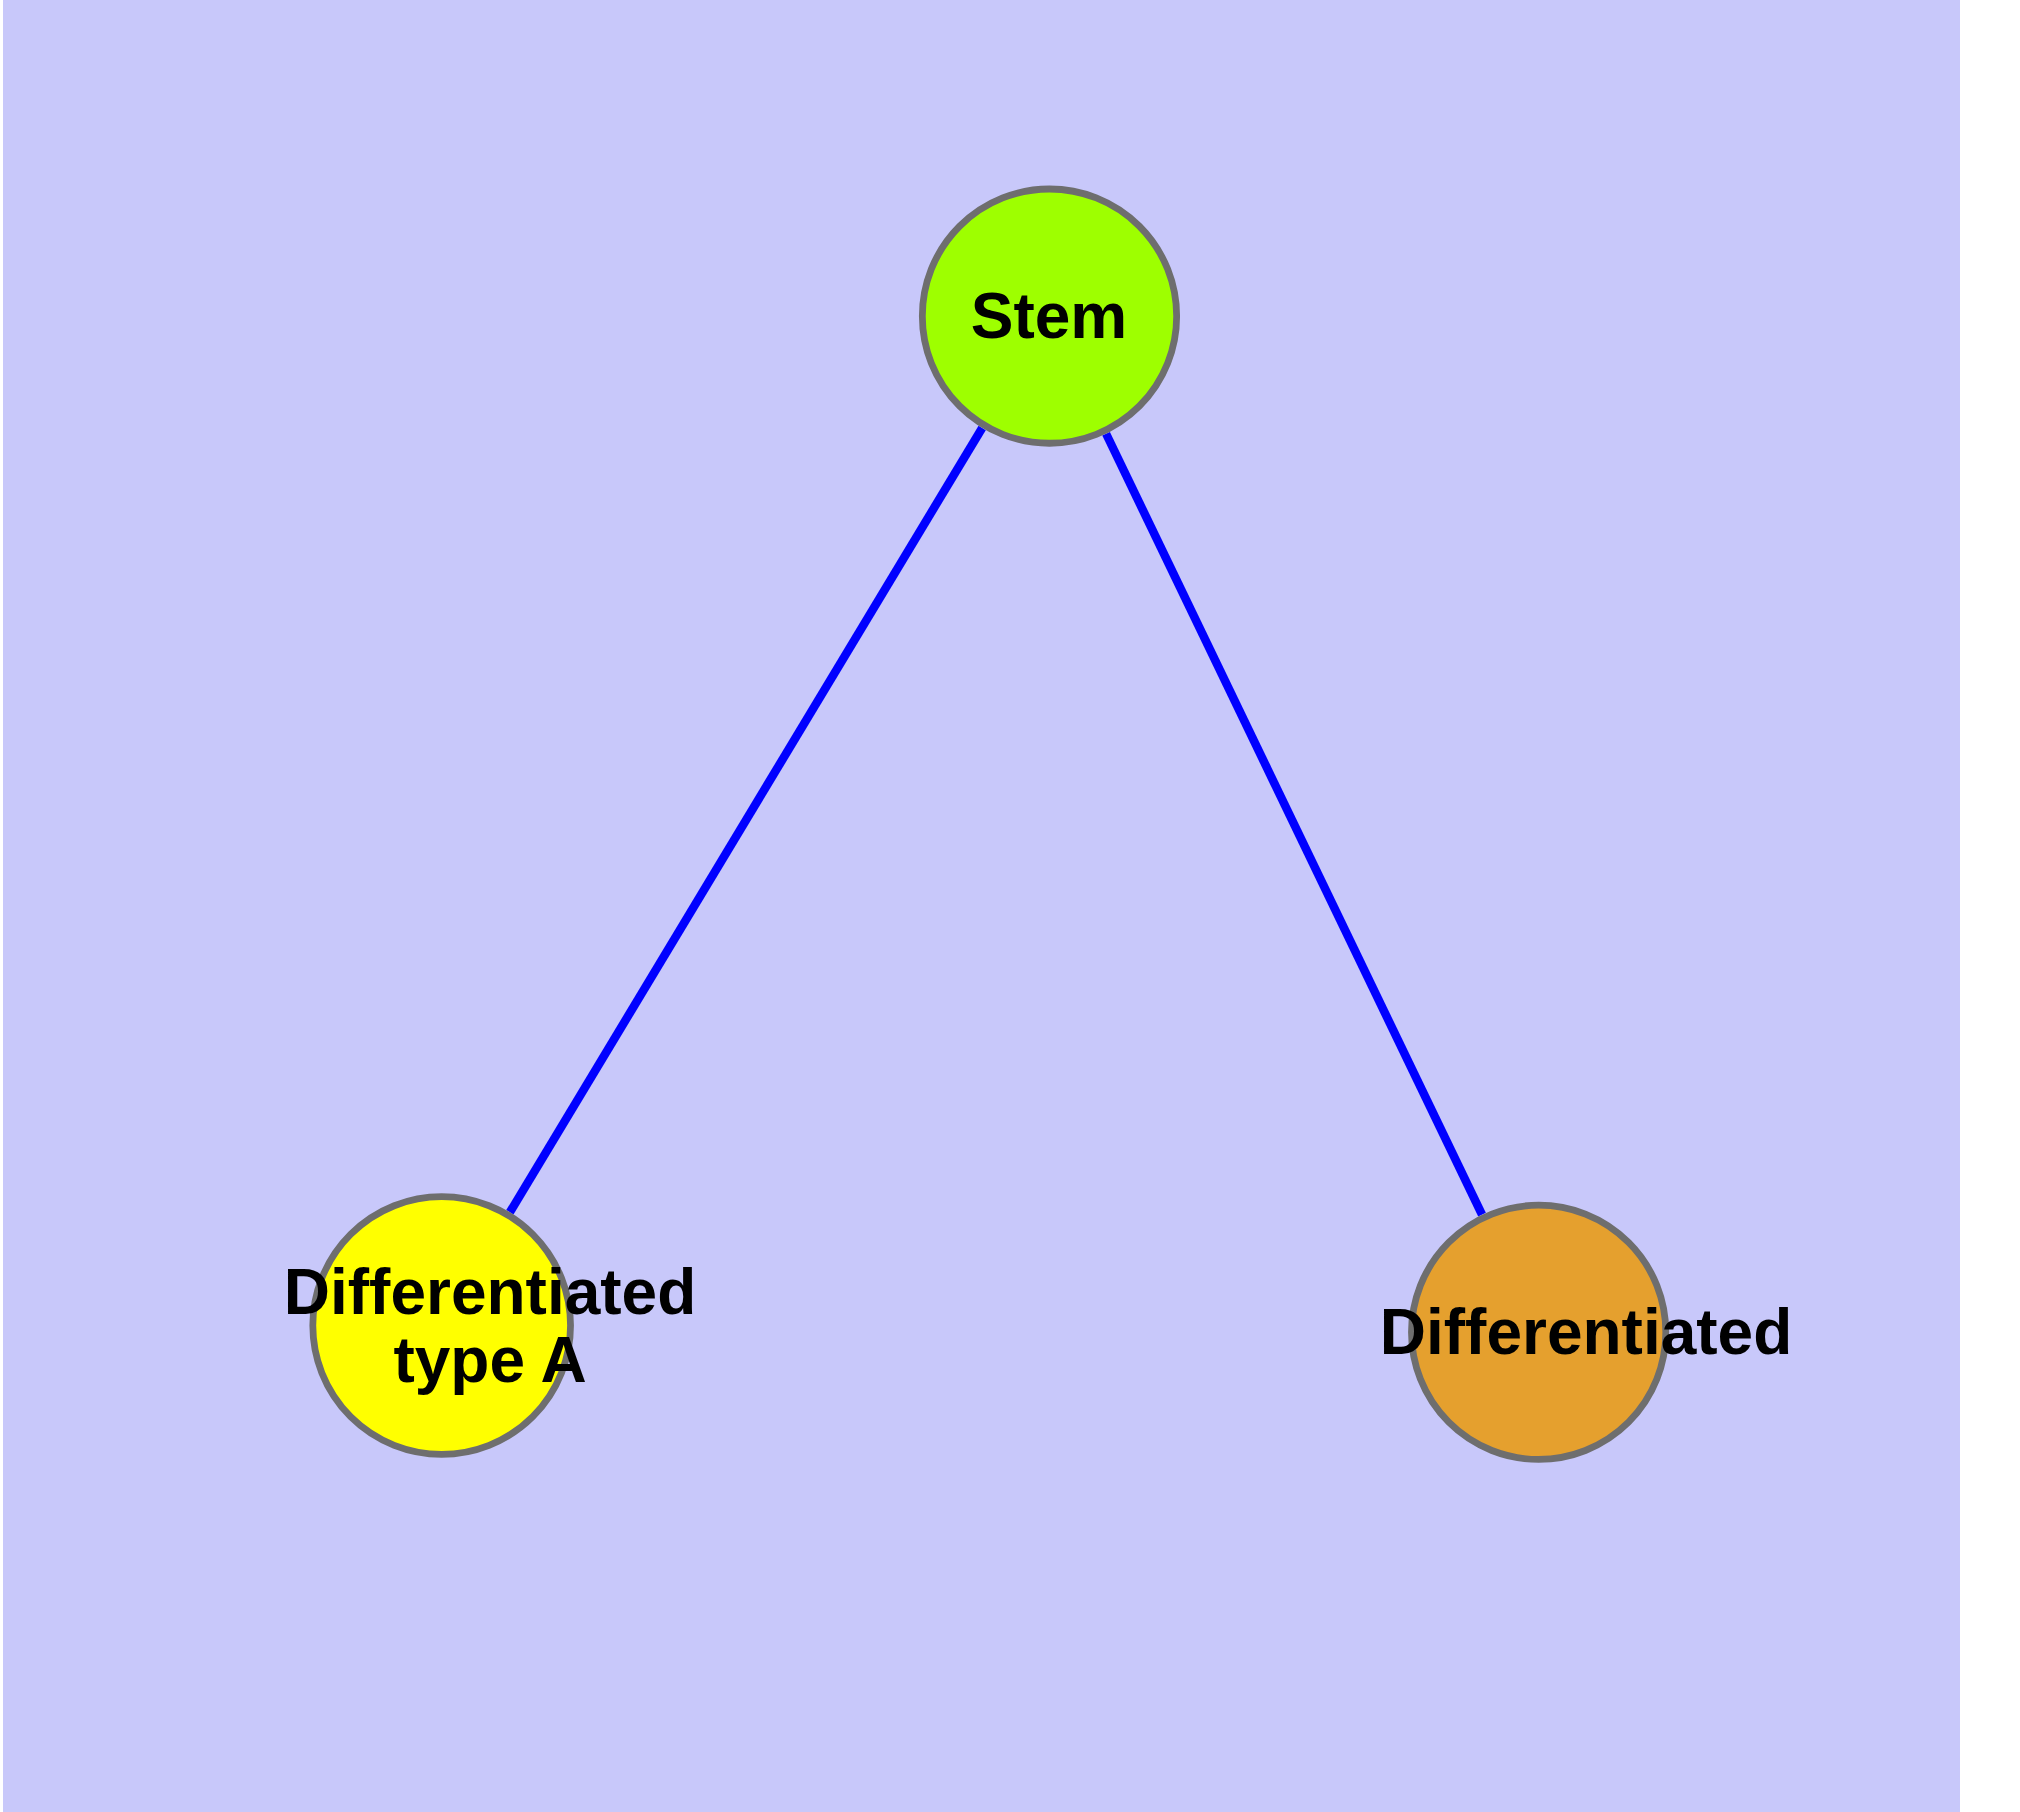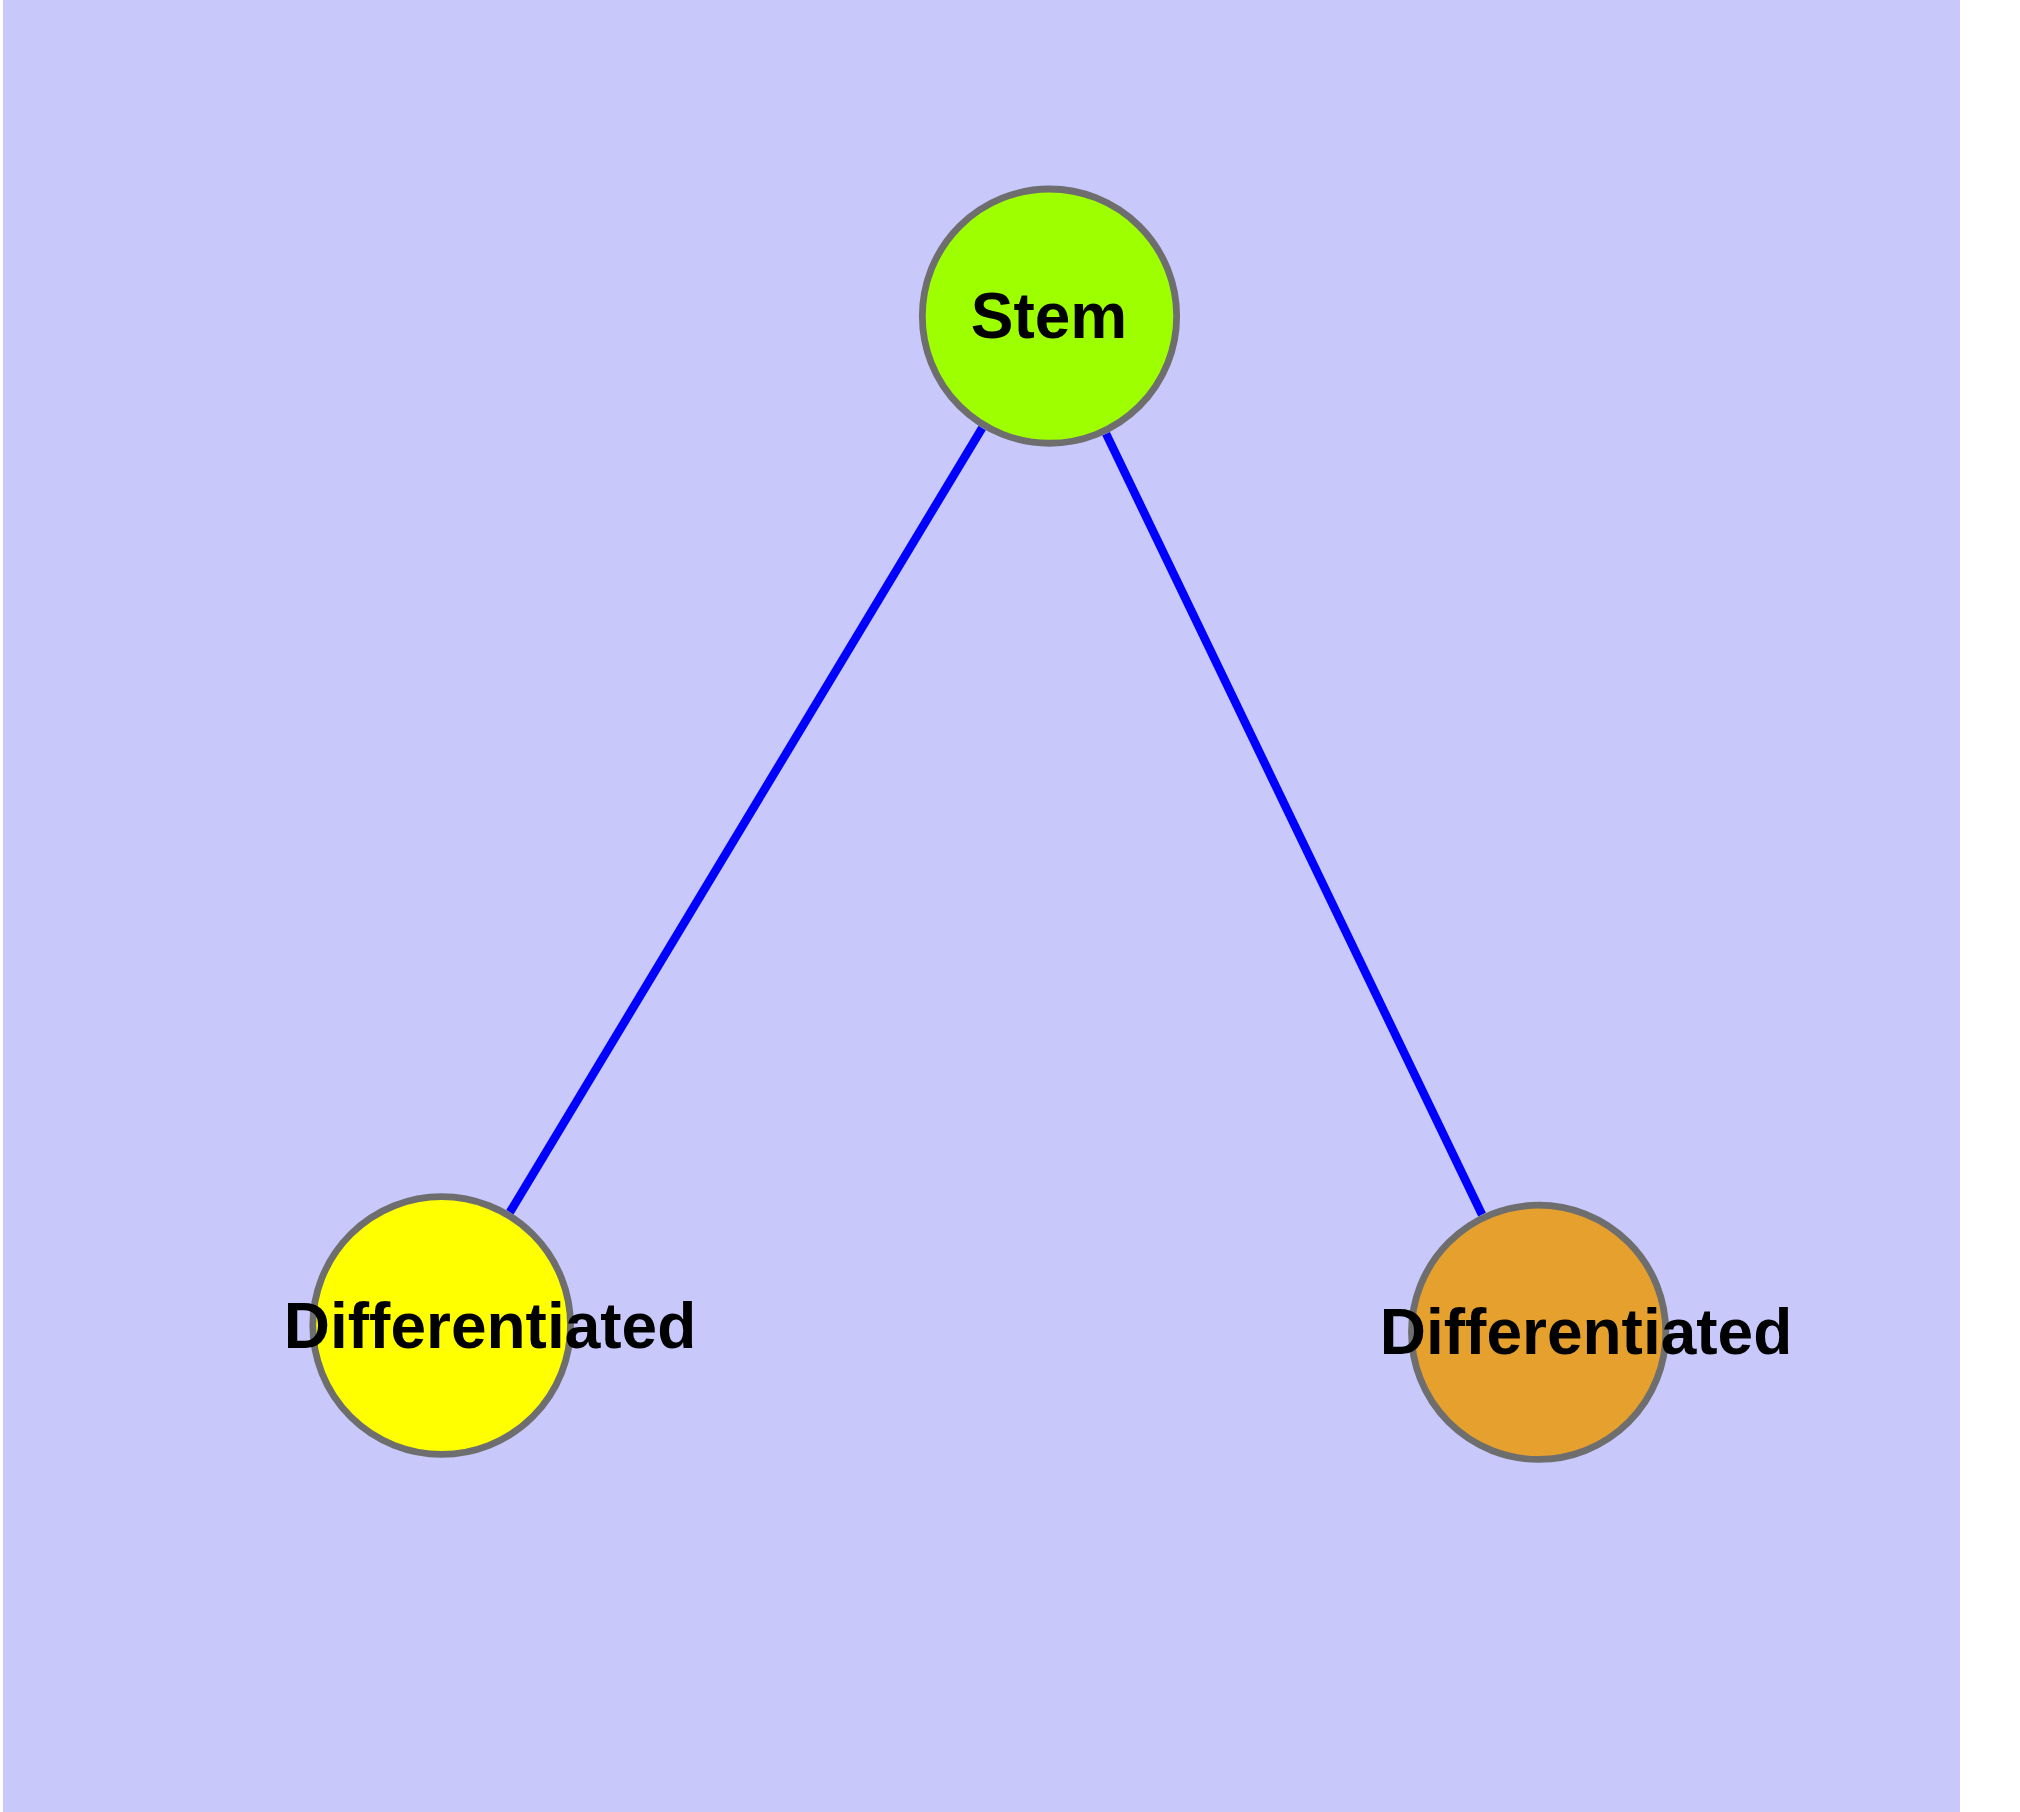--- a/index.html
+++ b/index.html
@@ -63,17 +63,17 @@
       </g>
     <g id="nodes-layer">
         <circle cx="1238" cy="373" r="150" fill="#9eff00" stroke="#6e6e6e" stroke-width="8"></circle>
         <circle cx="521" cy="1564" r="152" fill="#ffff00" stroke="#6e6e6e" stroke-width="8"></circle>
         <circle cx="1815" cy="1572" r="150" fill="#e5a02e" stroke="#6e6e6e" stroke-width="8"></circle>
       </g>
   </svg>
 
   <div id="labels-layer">
       <div class="node-label label-stem" style="left: 1049px; top: 316px; font-size: 64px; color: rgb(0, 0, 0);"><div>Stem</div></div>
-      <div class="node-label label-two-line" style="left: 442px; top: 1326px; font-size: 64px; color: rgb(0, 0, 0);"><div>Differentiated</div></div>
+      <div class="node-label label-two-line" style="left: 442px; top: 1326px; font-size: 64px; color: rgb(0, 0, 0);"><div>Differentiated</div><div>type A</div></div>
       <div class="node-label label-two-line" style="left: 1538px; top: 1332px; font-size: 64px; color: rgb(0, 0, 0);"><div>Differentiated</div></div>
     </div>
 </div>
 
 
 </body></html>

